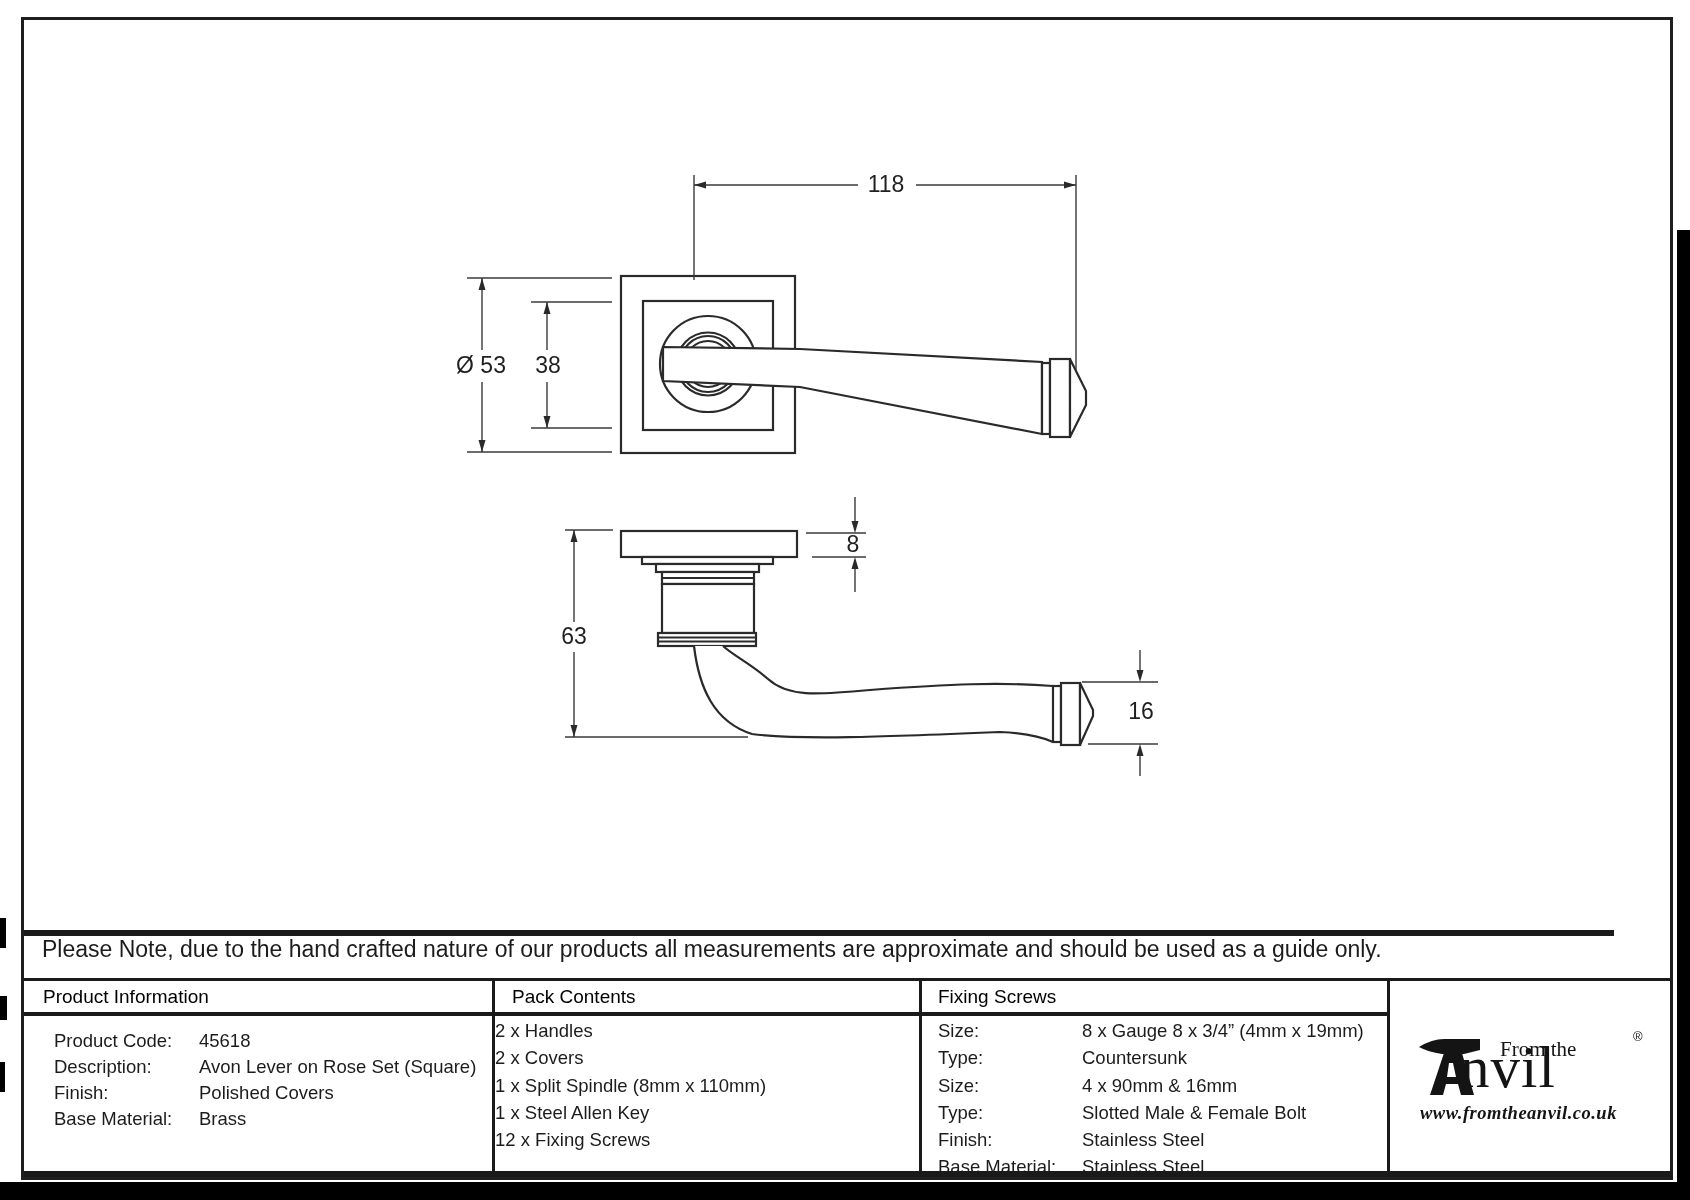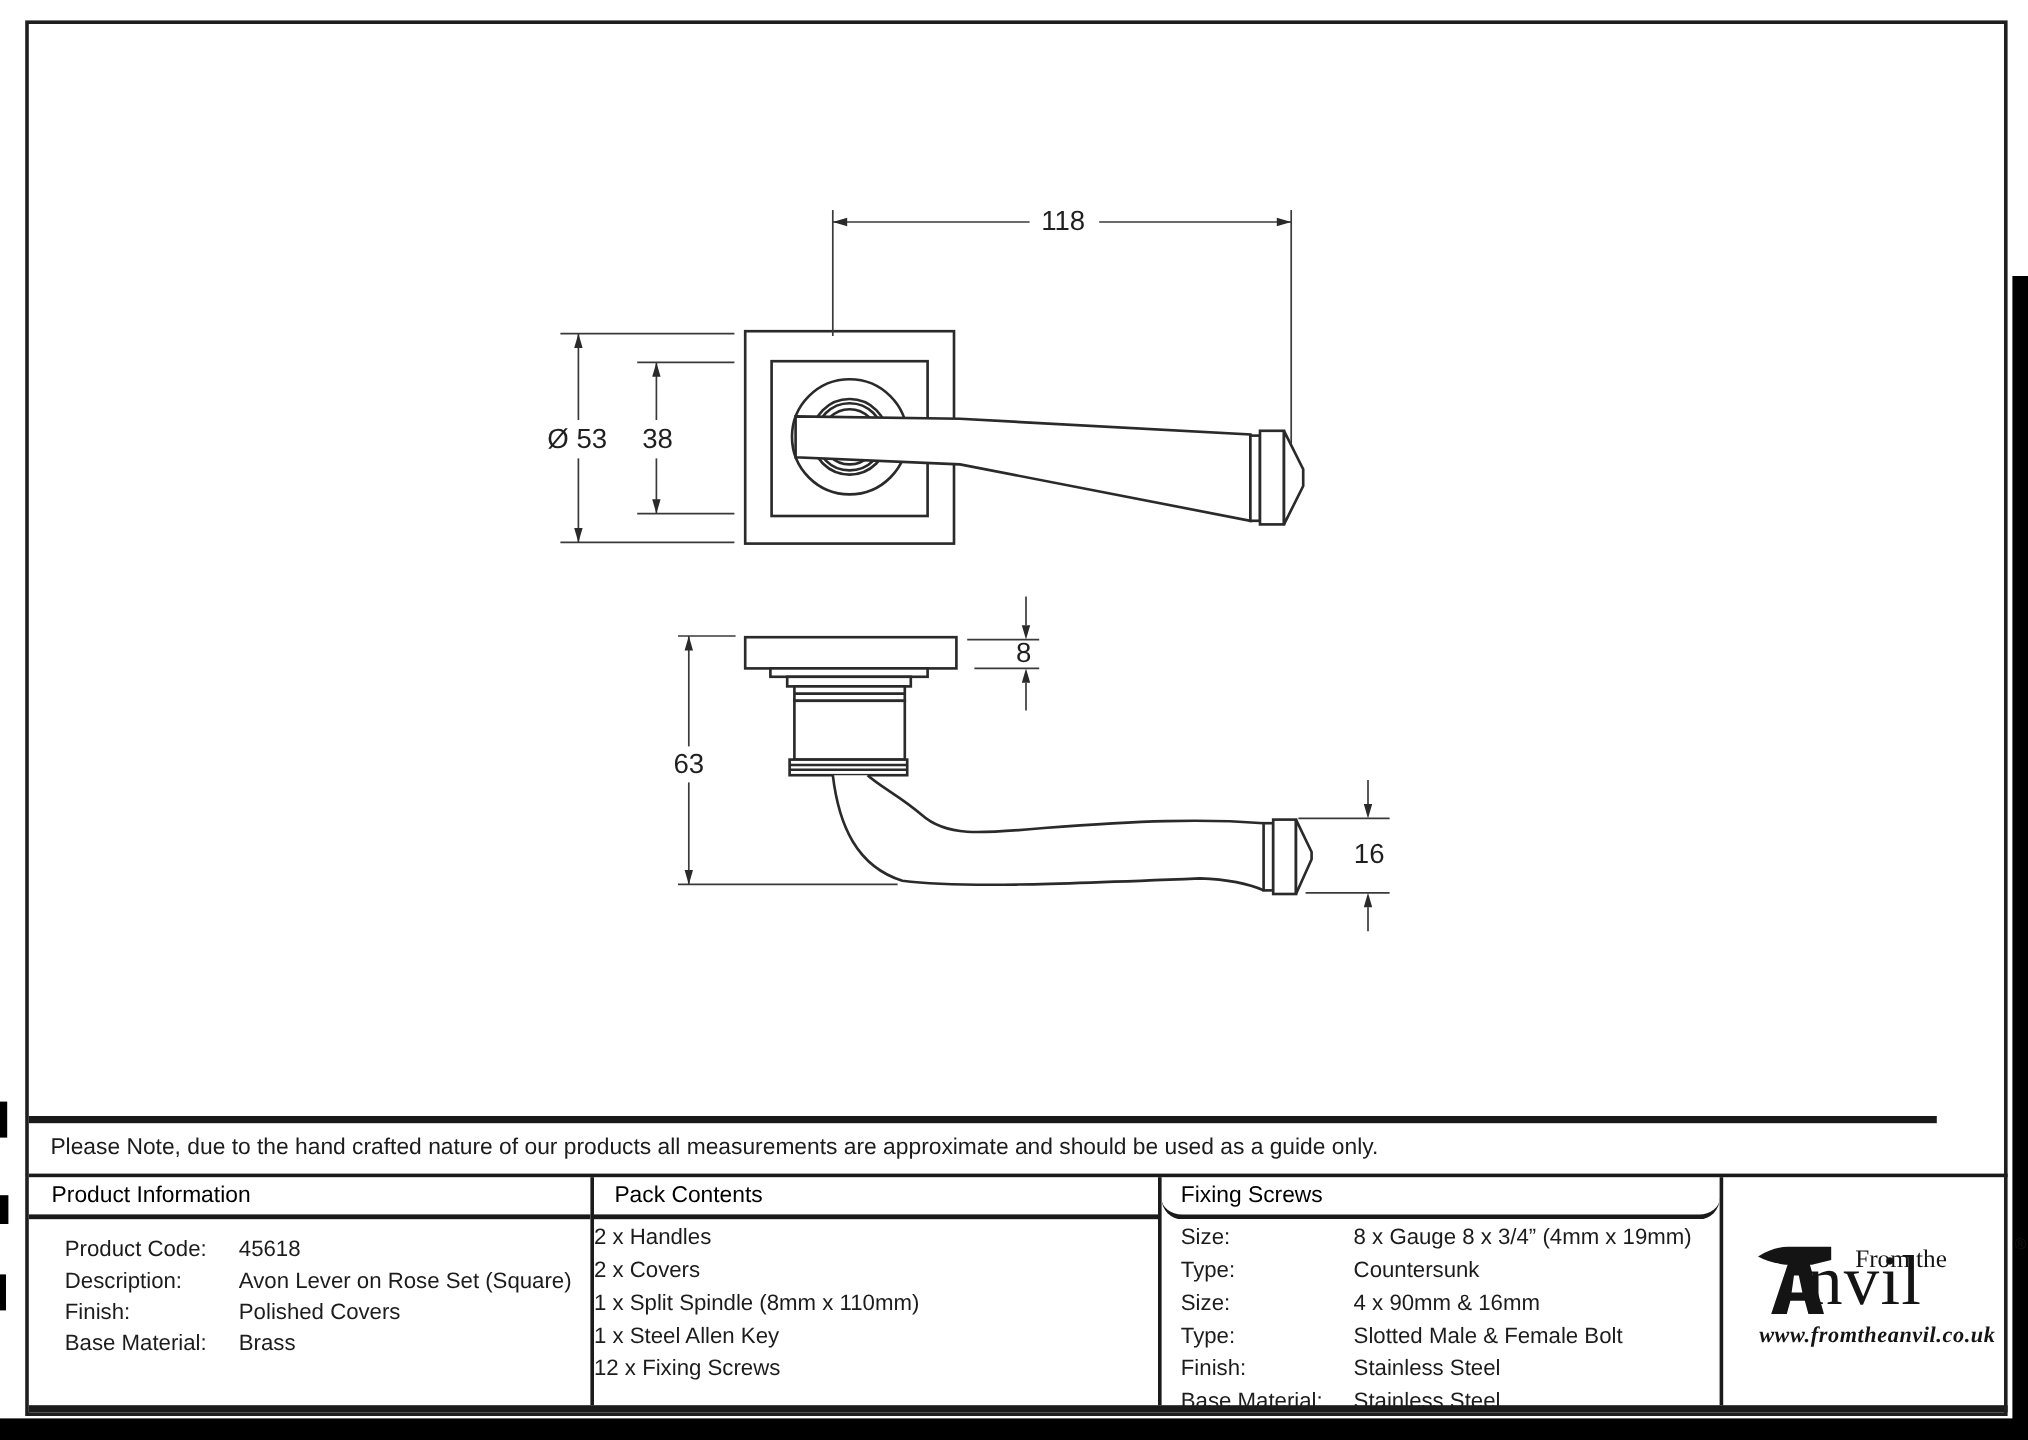--- a/index.html
+++ b/index.html
@@ -9,35 +9,35 @@
                border:3px solid #1f1f1f;box-sizing:border-box;pointer-events:none;z-index:30;}
   .blk{position:absolute;background:#000;}
   .drawing-svg{position:absolute;left:0;top:0;z-index:5;}
   .ln{fill:#ffffff;stroke:#2a2a2a;stroke-width:2.2;}
   .lnf{fill:none;stroke:#2a2a2a;stroke-width:2.2;}
   .thin{stroke:#3a3a3a;stroke-width:1.4;fill:none;}
   .arr{fill:#2a2a2a;stroke:none;}
   .dimtxt{fill:#1f1f1f;font-size:23px;font-family:"Liberation Sans","DejaVu Sans",sans-serif;}
   
   .note-band{position:absolute;left:24px;top:930px;width:1590px;height:48px;box-sizing:border-box;
-             border-top:6px solid #1a1a1a;display:flex;align-items:center;padding-left:18px;
-             font-size:19px;z-index:10;background:#fff;}
+             border-top:6px solid #1a1a1a;display:flex;padding-left:18px;
+             font-size:23px;z-index:10;background:#fff;}
   
   .spec-table{position:absolute;left:24px;top:978px;width:1649px;height:199px;box-sizing:border-box;
               border-top:3px solid #1a1a1a;border-bottom:6px solid #1a1a1a;display:flex;z-index:10;background:#fff;}
   .col{box-sizing:border-box;height:100%;}
   .col.c1{width:471px;border-right:3px solid #1a1a1a;}
-  .col.c2{width:473px;border-right:3px solid #1a1a1a;}
+  .col.c2{width:427px;border-right:3px solid #1a1a1a;}
   .col.c3{width:468px;border-right:3px solid #1a1a1a;}
   .col.c4{flex:1;position:relative;}
   .cell-header{height:35px;box-sizing:border-box;border-bottom:4px solid #1a1a1a;
                display:flex;align-items:center;font-size:19px;color:#000000;}
   .c1 .cell-header{padding-left:19px;}
   .c2 .cell-header{padding-left:17px;}
-  .c3 .cell-header{padding-left:16px;border-radius:17px;}
+  .c3 .cell-header{padding-left:16px;}
   .kv-body{padding-top:12px;}
   .kv-row{display:flex;line-height:26px;font-size:18.5px;}
   .c1 .kv-row{padding-left:30px;}
   .c1 .kv-label{width:145px;flex:none;}
   .c3 .kv-body{padding-top:1px;}
   .c3 .kv-row{padding-left:16px;line-height:27.3px;}
   .c3 .kv-label{width:144px;flex:none;}
   .list-body{padding-top:1px;}
   .list-item{line-height:27.3px;font-size:18.5px;}
   

